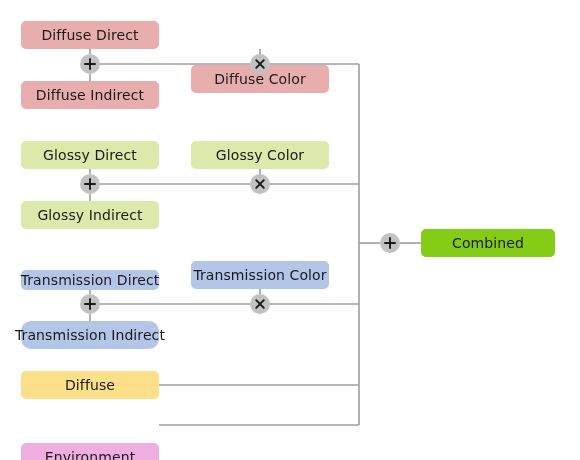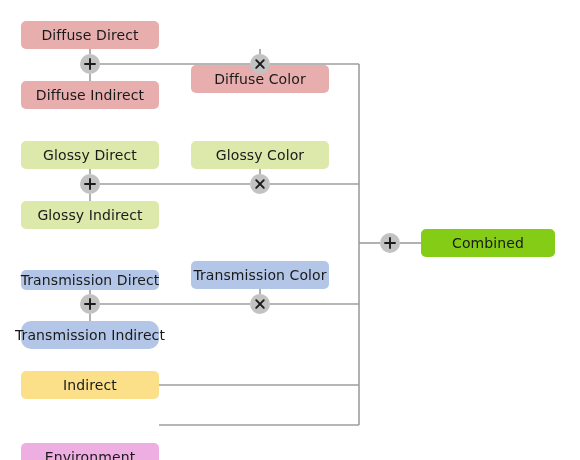--- a/index.html
+++ b/index.html
@@ -110,21 +110,21 @@
       <div class="node" style="left: 21px; top: 270px; width: 138px; height: 20px; background: rgb(179, 198, 232);">
         <span class="node-label">Transmission Direct</span>
       </div>
       <div class="node" style="left: 21px; top: 321px; width: 138px; height: 28px; background: rgb(179, 198, 232); border-radius: 10px;">
         <span class="node-label">Transmission Indirect</span>
       </div>
       <div class="node" style="left: 191px; top: 261px; width: 138px; height: 28px; background: rgb(179, 198, 232);">
         <span class="node-label">Transmission Color</span>
       </div>
       <div class="node" style="left: 21px; top: 371px; width: 138px; height: 28px; background: rgb(251, 224, 137);">
-        <span class="node-label">Indirect</span>
+        <span class="node-label">Diffuse</span>
       </div>
       <div class="node" style="left: 21px; top: 411px; width: 138px; height: 28px; background: rgb(238, 174, 226); margin-top: 32px;">
         <span class="node-label">Environment</span>
       </div>
       <div class="node" style="left: 421px; top: 229px; width: 134px; height: 28px; background: #84cc16; text-align: center;">
         <span class="node-label">Combined</span>
       </div>
     </div>
   <div id="op-layer">
       <div class="op" style="left: 80px; top: 54px; background: rgb(194, 194, 194);">

